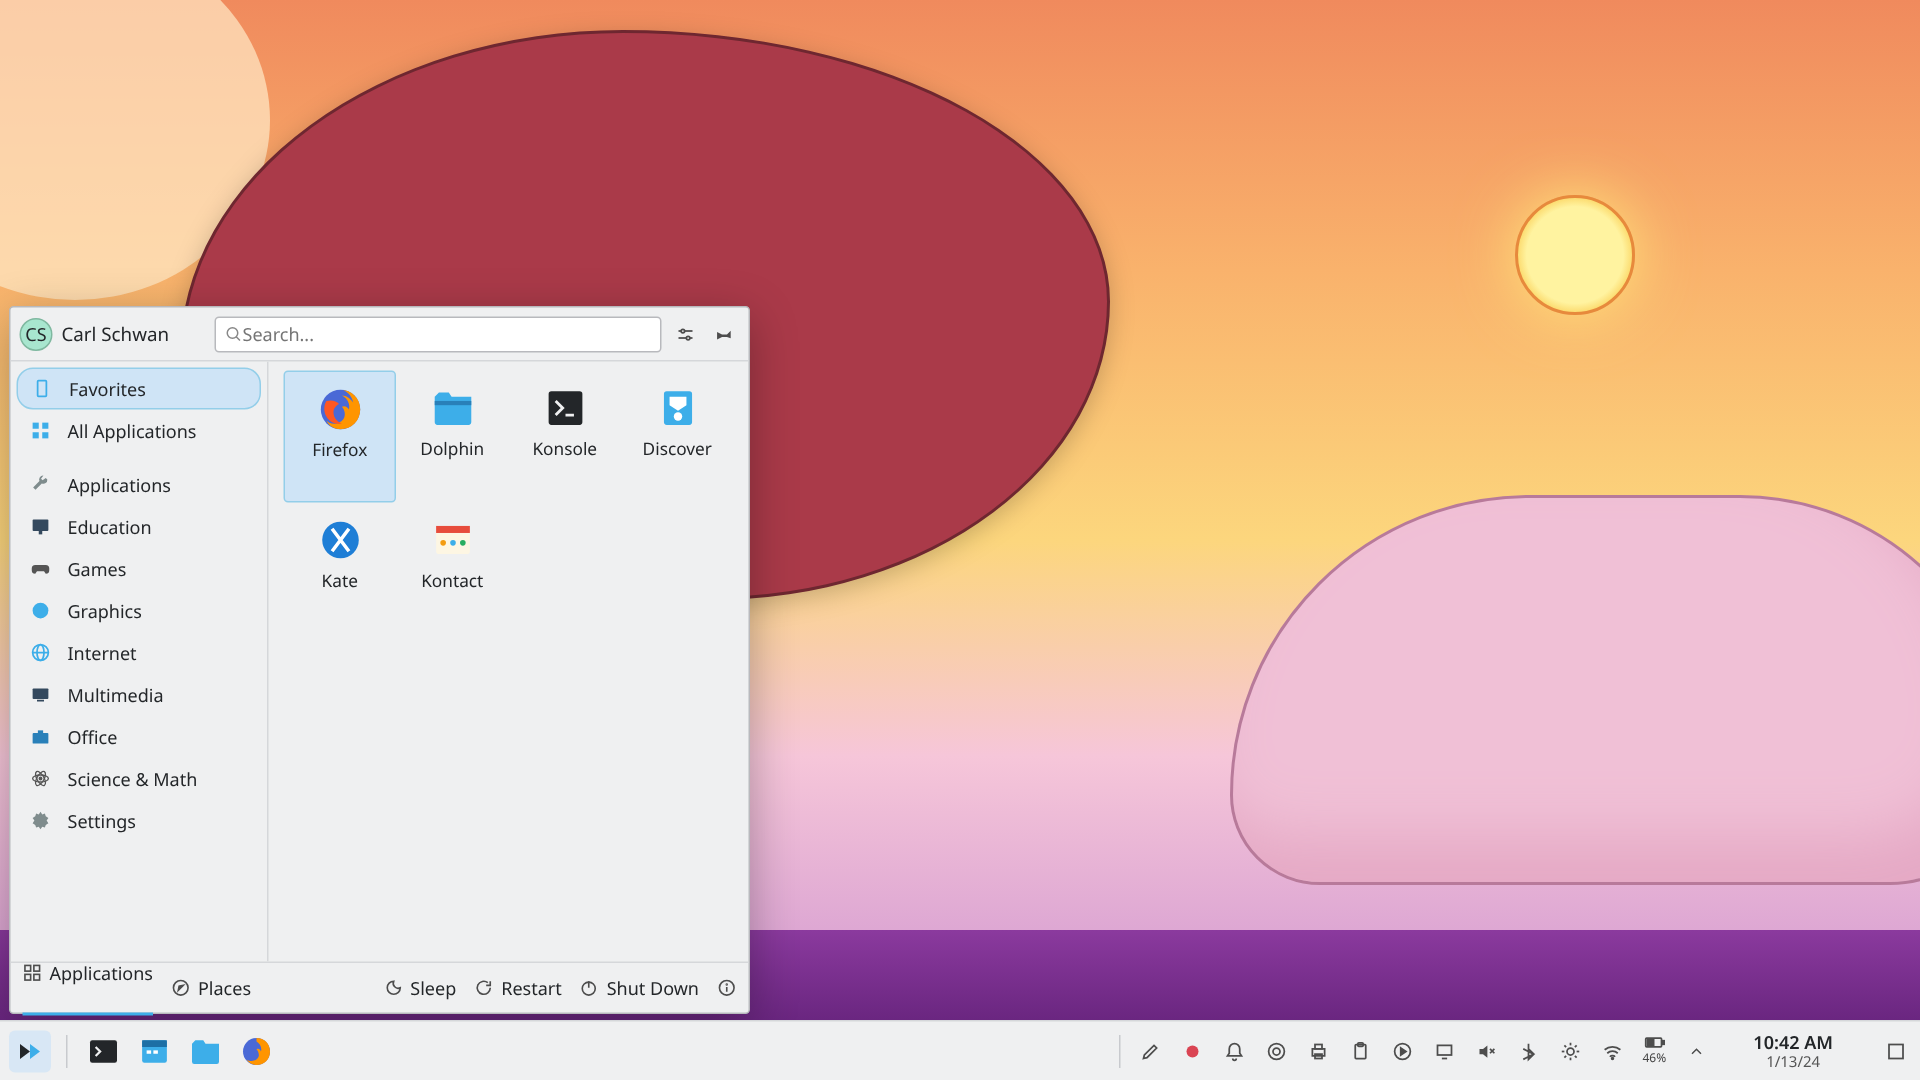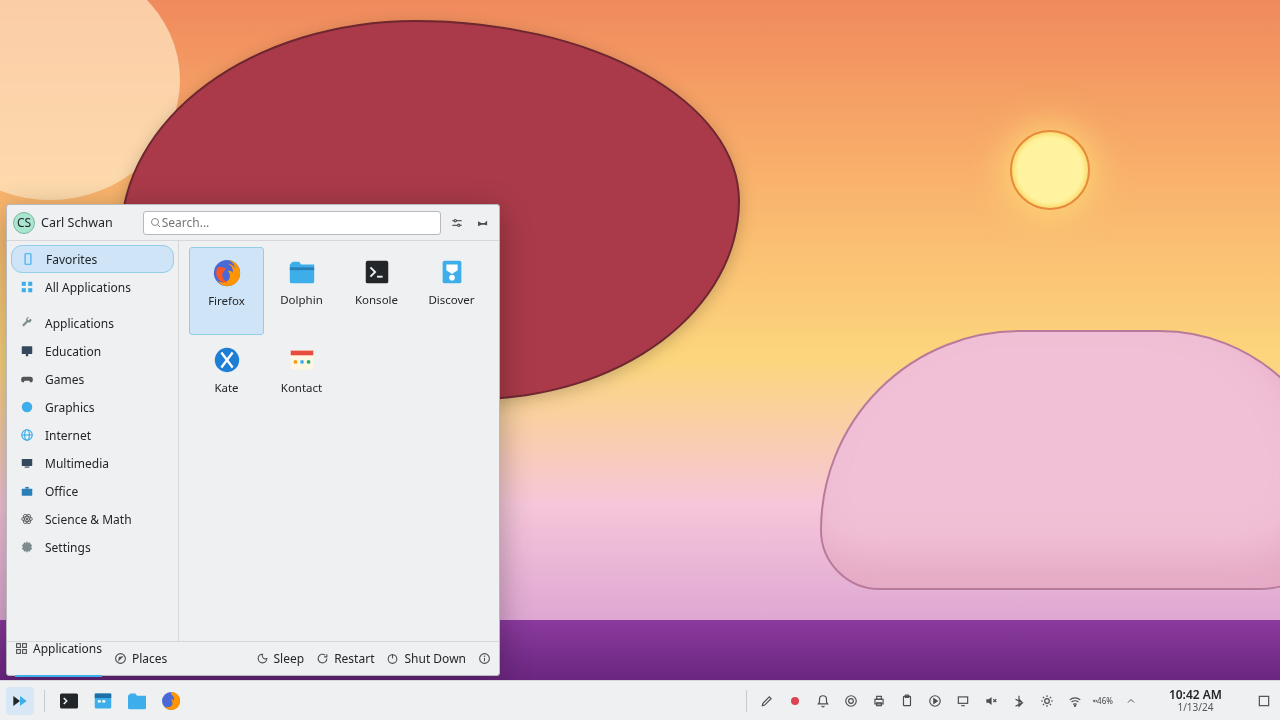--- a/index.html
+++ b/index.html
@@ -408,21 +408,21 @@
           <line x1="5" y1="19" x2="7" y2="17"></line>
           <line x1="17" y1="7" x2="19" y2="5"></line>
         </svg>
       </div>
     <div class="tray-icon">
         <svg width="14" height="14" viewBox="0 0 24 24" fill="none" stroke="#4d4d4d" stroke-width="2">
           <path d="M3 10a14 14 0 0118 0M6 14a9 9 0 0112 0M9 18a4 4 0 016 0"></path>
           <circle cx="12" cy="20" r="1" fill="#4d4d4d"></circle>
         </svg>
       </div>
-    <div class="tray-icon" style="flex-direction:row;height:auto">
+    <div class="tray-icon" style="flex-direction:column;height:auto">
       <svg width="14" height="10" viewBox="0 0 24 14" fill="none" stroke="#4d4d4d" stroke-width="2">
           <rect x="2" y="2" width="18" height="10" rx="1"></rect>
           <rect x="21" y="5" width="2" height="4" fill="#4d4d4d"></rect>
           <rect x="4" y="4" width="7" height="6" fill="#4d4d4d"></rect>
         </svg>
       <span class="batt">46%</span>
     </div>
     <div class="tray-icon">
         <svg width="12" height="12" viewBox="0 0 24 24" fill="none" stroke="#4d4d4d" stroke-width="2">
           <polyline points="6,15 12,9 18,15"></polyline>

